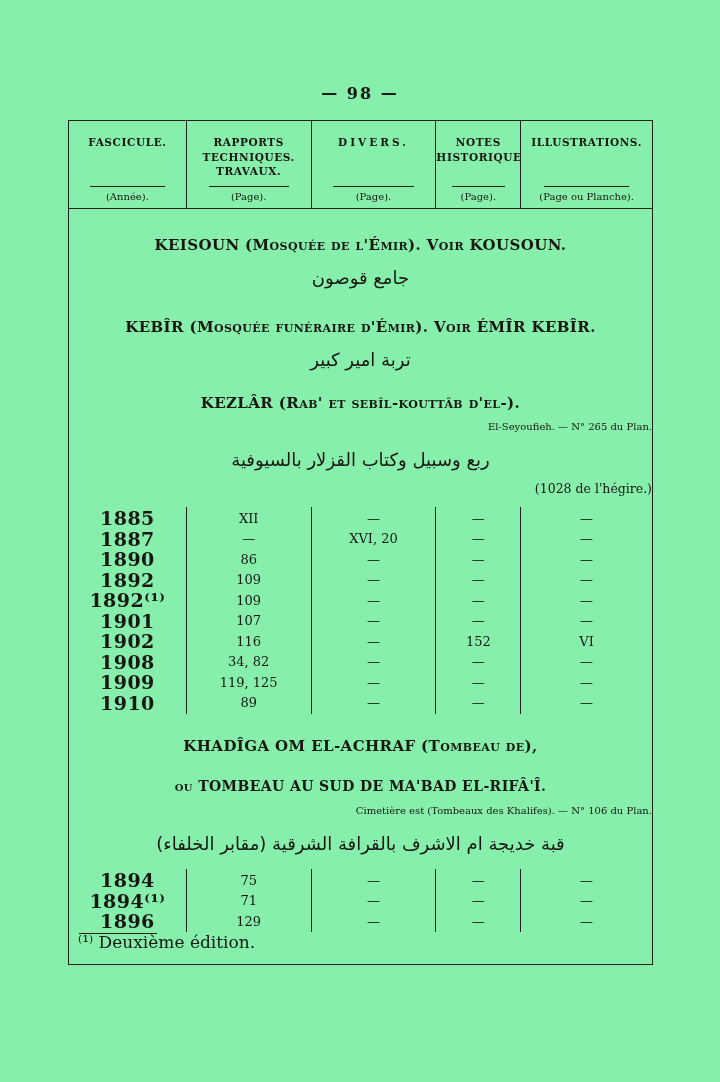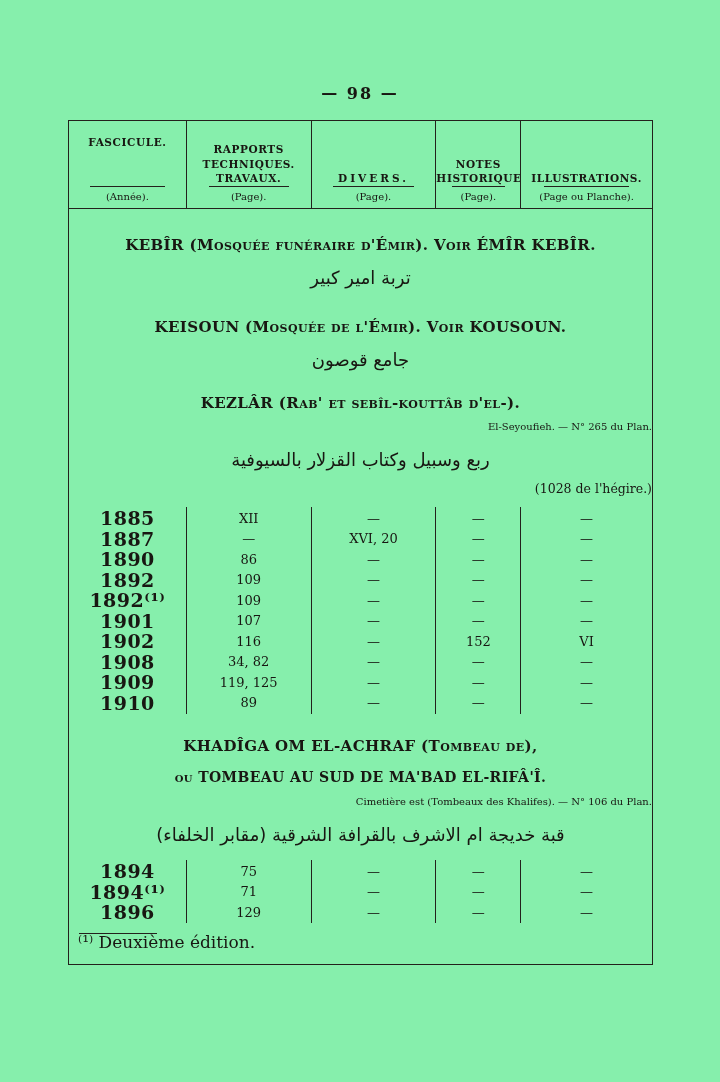--- a/index.html
+++ b/index.html
@@ -40,21 +40,21 @@
     border-bottom: 1.6px solid #23211c;
   }
   .hcol {
     display: flex;
     flex-direction: column;
     justify-content: space-between;
     text-align: center;
     padding-top: 14px;
     overflow: hidden;
   }
-  .hcol + .hcol { border-left: 1.2px solid #23211c; justify-content: flex-end; }
+  .hcol + .hcol { border-left: 1.2px solid #23211c; }
   .htitle {
     font-weight: bold;
     font-size: 10.5px;
     line-height: 1.4;
     letter-spacing: 0.6px;
   }
   .htitle span { display: block; }
   .hcol.c2 .htitle { letter-spacing: 3px; }
   .hsub { font-size: 10px; padding: 0 3px 6px; }
   .hsub::before {
@@ -73,21 +73,21 @@
     letter-spacing: 0.4px;
     line-height: 20px;
   }
   .entry-title2 {
     text-align: center;
     font-weight: bold;
     font-size: 14px;
     font-variant: small-caps;
     letter-spacing: 0.4px;
     line-height: 20px;
-    margin-top: 11px;
+    margin-top: 20px;
   }
   .entry-subtitle {
     text-align: right;
     font-weight: normal;
     font-size: 10px;
     line-height: 20px;
     margin-top: 5px;
   }
   .arabic {
     text-align: center;
@@ -180,28 +180,28 @@
         <div class="hsub">(Page).</div>
       </div>
       <div class="hcol c5x">
         <div class="htitle">
           <span>ILLUSTRATIONS.</span>
         </div>
         <div class="hsub">(Page ou Planche).</div>
       </div>
     </div>
 
+    <section class="entry e2">
+      <div class="entry-title">KEISOUN (Mosquée de l'Émir). Voir KOUSOUN.</div>
+      <div class="arabic">جامع قوصون</div>
+    </section>
+
     <section class="entry e1">
       <div class="entry-title">KEBÎR (Mosquée funéraire d'Émir). Voir ÉMÎR KEBÎR.</div>
       <div class="arabic">تربة امير كبير</div>
-    </section>
-
-    <section class="entry e2">
-      <div class="entry-title">KEISOUN (Mosquée de l'Émir). Voir KOUSOUN.</div>
-      <div class="arabic">جامع قوصون</div>
     </section>
 
     <section class="entry e3">
       <div class="entry-title">KEZLÂR (Rab' et sebîl-kouttâb d'el-).</div>
       <div class="entry-subtitle">El-Seyoufieh. — N° 265 du Plan.</div>
       <div class="arabic">ربع وسبيل وكتاب القزلار بالسيوفية</div>
       <div class="entry-note">(1028 de l'hégire.)</div>
     </section>
 
     <div class="rows r1">

